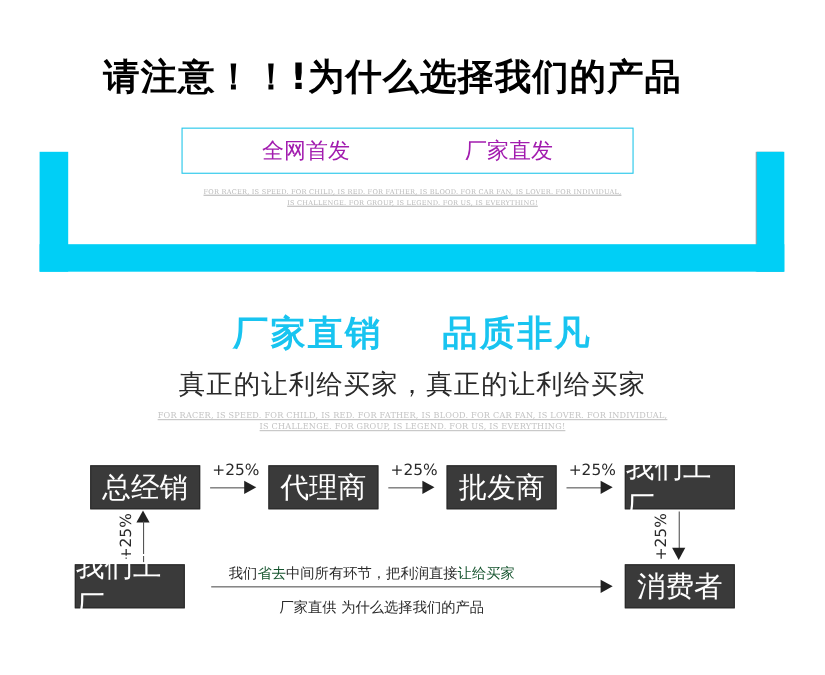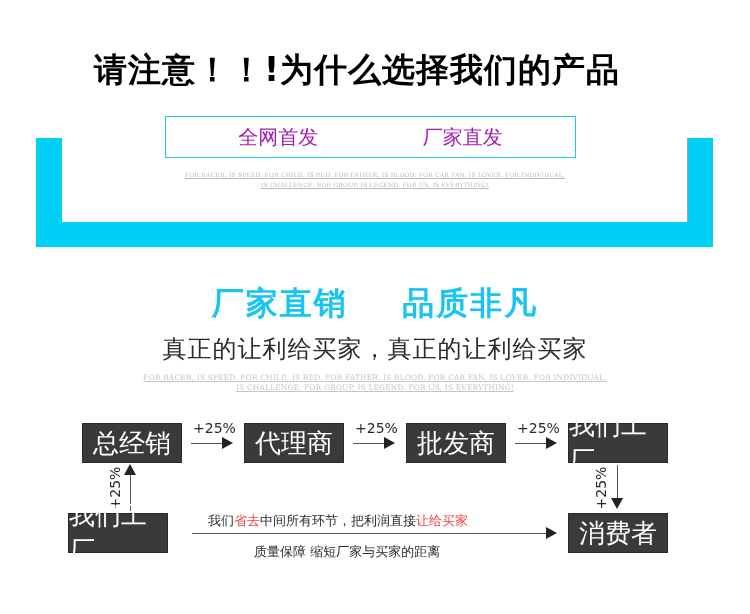--- a/index.html
+++ b/index.html
@@ -45,21 +45,21 @@
   .h-arrow::after {
     content: ""; position: absolute; right: -10px; top: -6px;
     border-left: 11px solid #222; border-top: 6.5px solid transparent; border-bottom: 6.5px solid transparent;
   }
   .pct { font-size: 14px; color: #2a2a2a; }
   .v-line { width: 1px; background: #555; }
   .up-head { width: 0; height: 0; border-bottom: 11px solid #222; border-left: 6.5px solid transparent; border-right: 6.5px solid transparent; }
   .down-head { width: 0; height: 0; border-top: 11px solid #222; border-left: 6.5px solid transparent; border-right: 6.5px solid transparent; }
   .vpct { font-size: 14px; color: #2a2a2a; transform: rotate(-90deg); transform-origin: center; white-space: nowrap; }
   .note { font-size: 13px; color: #2a2a2a; white-space: nowrap; }
-  .note .hl { color: #ef4444; }
+  .note .hl { color: #14532d; }
 </style>
 </head>
 <body>
 
 <div class="abs headline">请注意！！!为什么选择我们的产品</div>
 
 <div class="abs frame-left"></div>
 <div class="abs frame-right"></div>
 <div class="abs frame-bottom"></div>
 
@@ -103,13 +103,13 @@
 <div class="abs down-head" style="left:611px; top:498px;"></div>
 <div class="abs vpct" style="left:580px; top:480px;">+25%</div>
 
 <div class="abs node" style="left:68px; top:513px;">我们工厂</div>
 <div class="abs node" style="left:568px; top:513px;">消费者</div>
 
 <div class="abs note" style="left:208px; top:512px;">
   <span>我们</span><span class="hl">省去</span><span>中间所有环节，把利润直接</span><span class="hl">让给买家</span>
 </div>
 <div class="abs h-arrow" style="left:192px; top:533px; width:355px;"></div>
-<div class="abs note" style="left:254px; top:543px;">质量保障 缩短厂家与买家的距离</div>
+<div class="abs note" style="left:254px; top:543px;">厂家直供 为什么选择我们的产品</div>
 
 </body></html>

